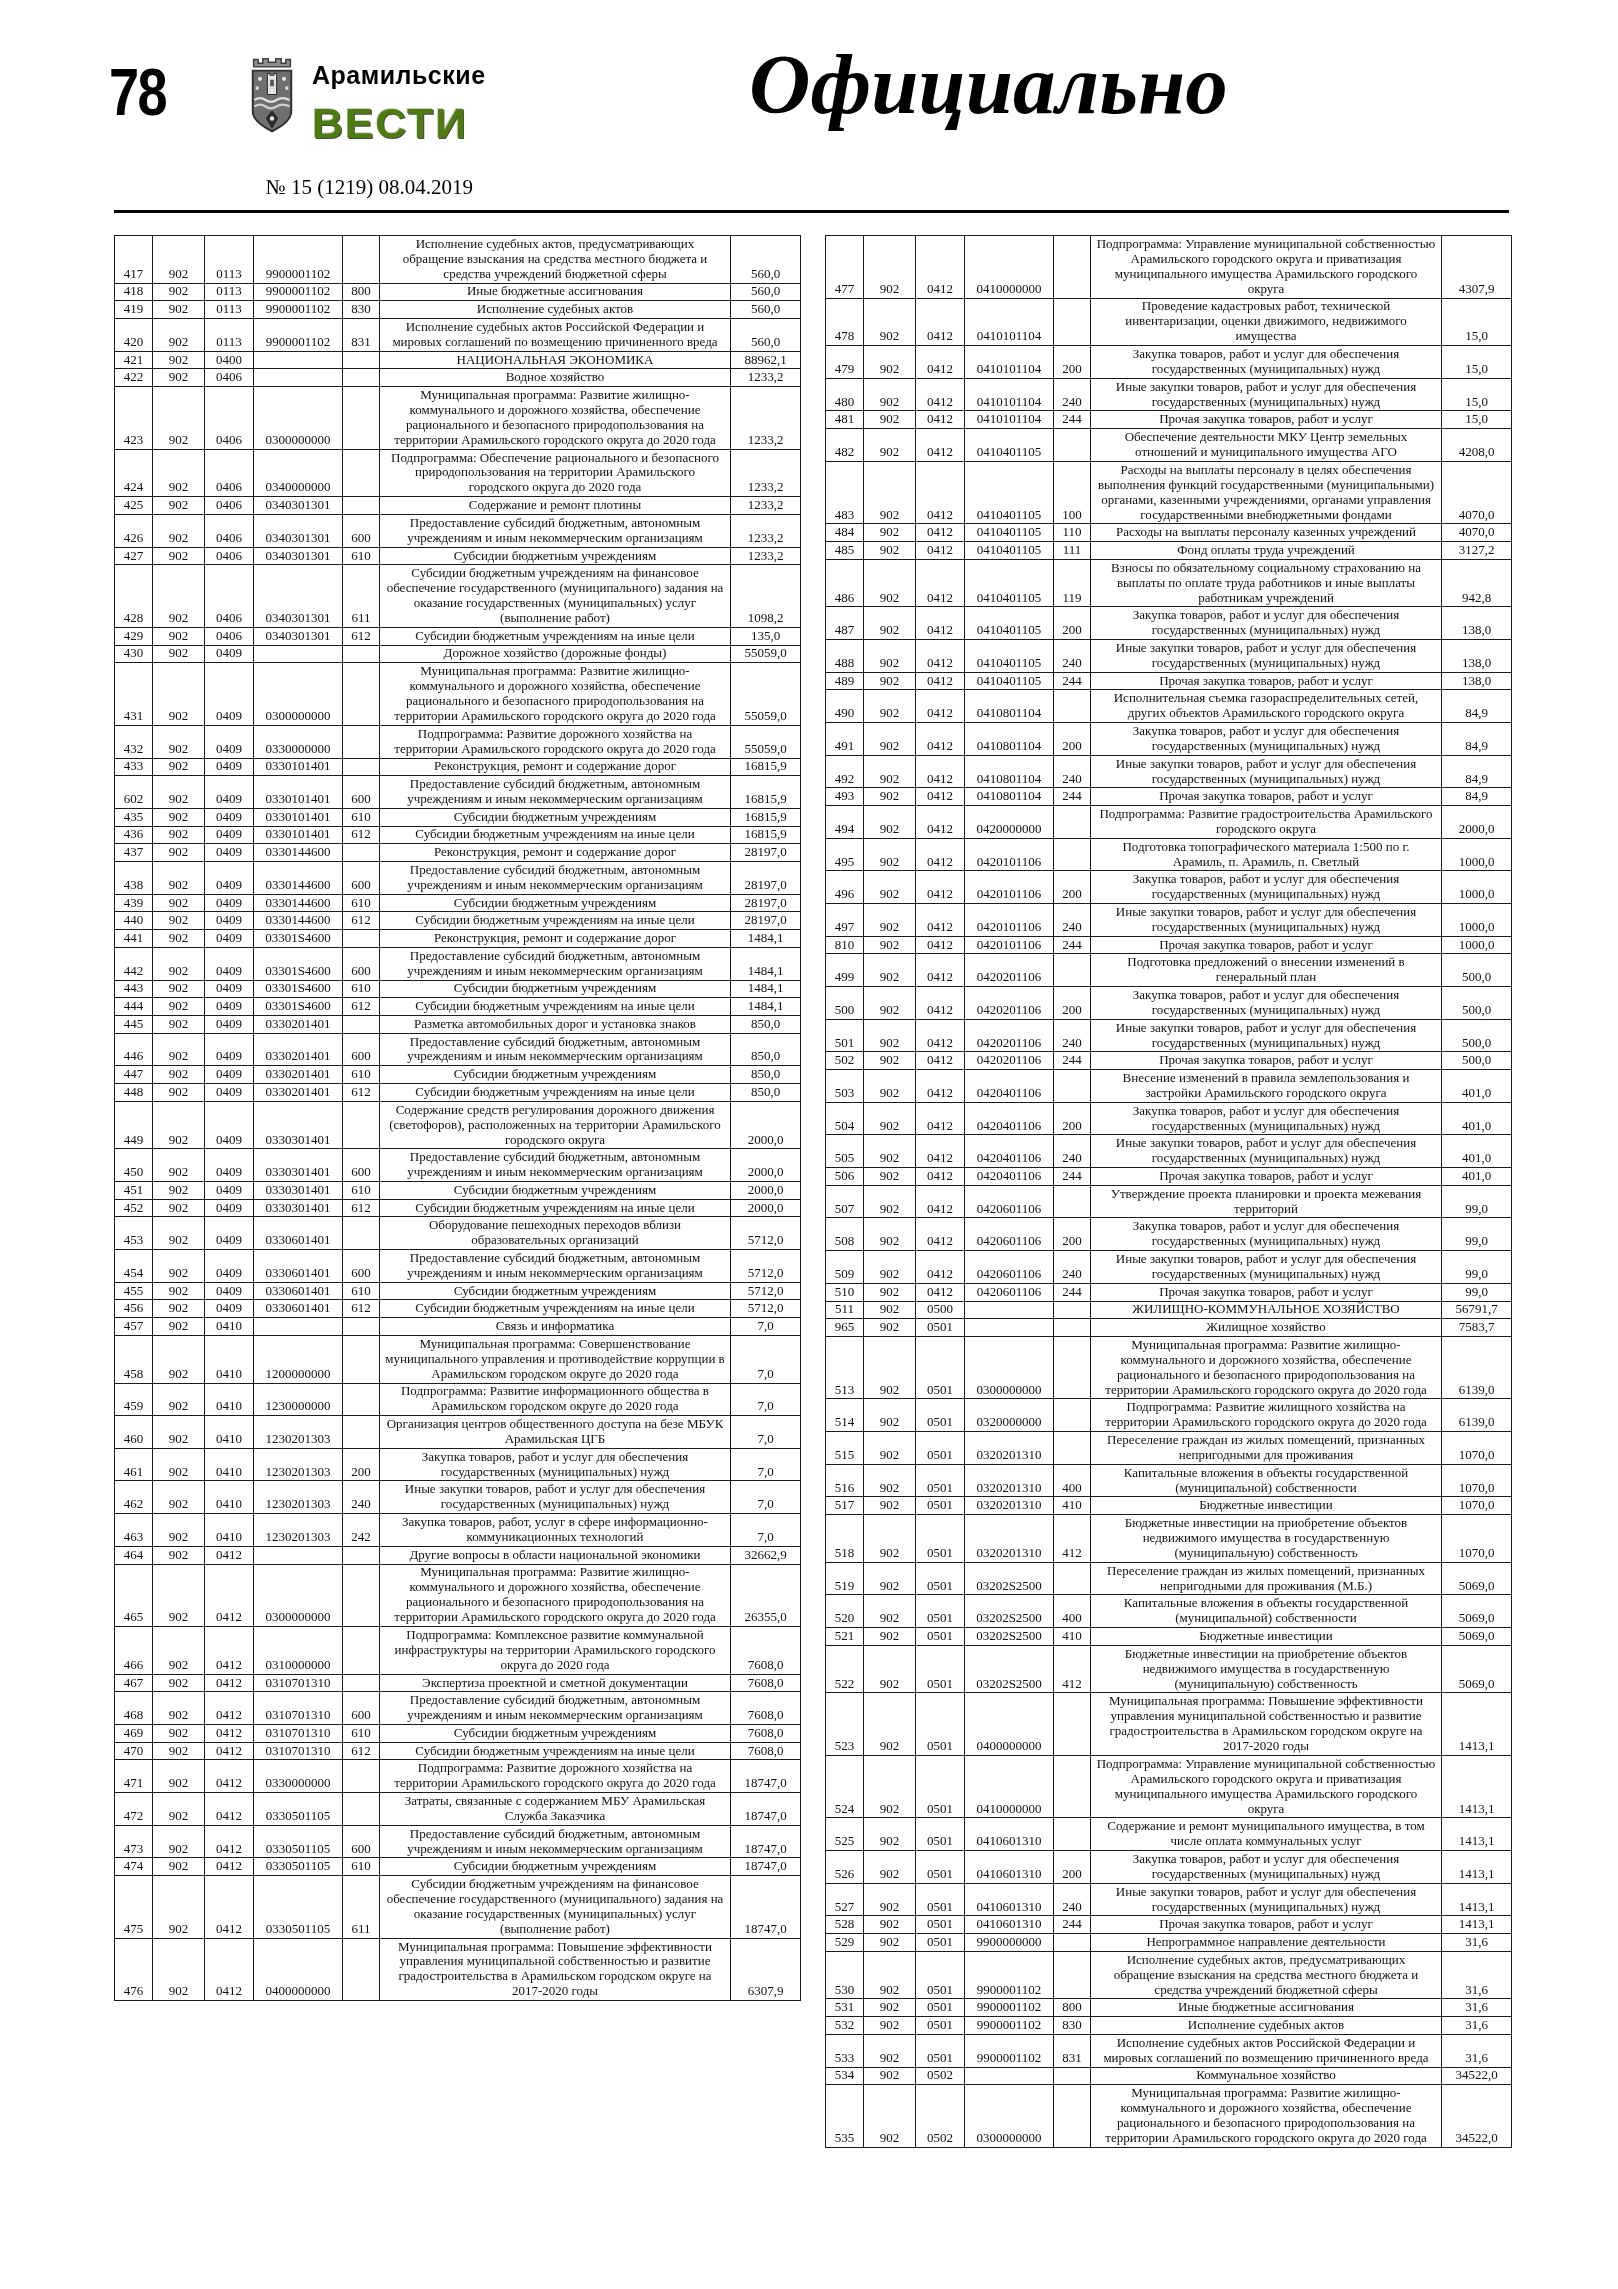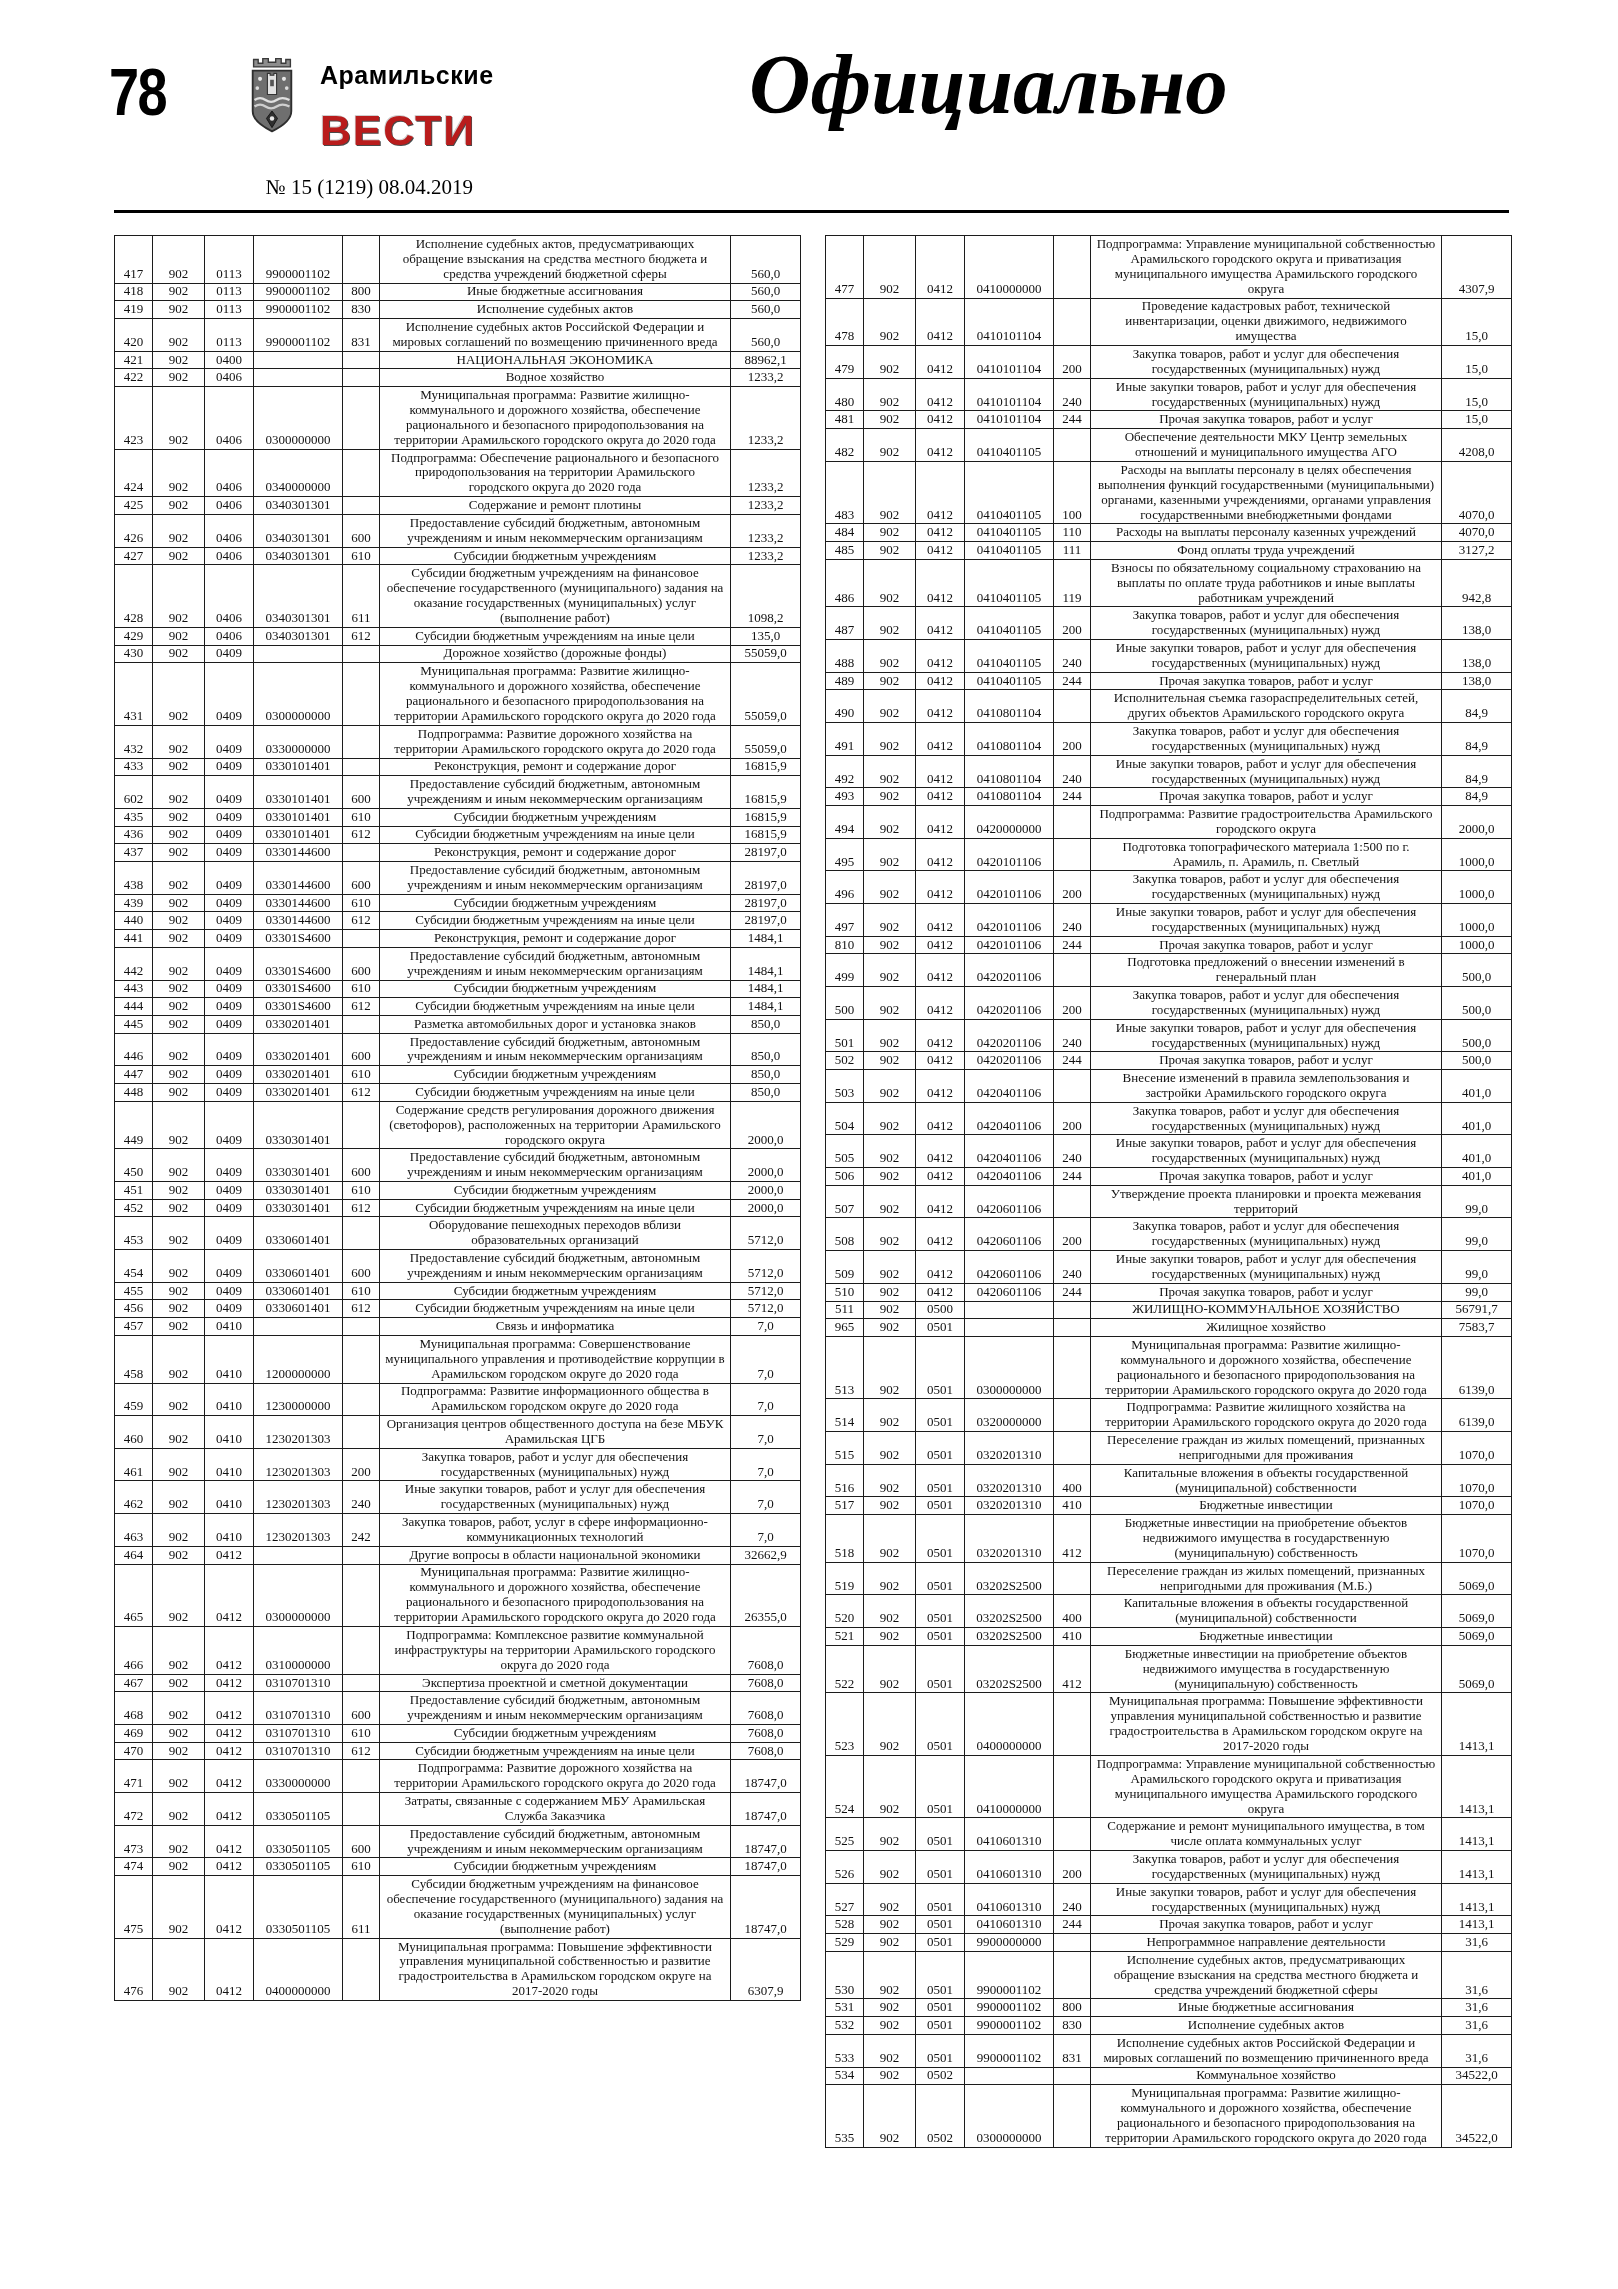--- a/index.html
+++ b/index.html
@@ -7,28 +7,28 @@
     width:1619px;height:2290px;background:#ffffff;position:relative;
     font-family:"Liberation Serif",serif;color:#111;
   }
   
   .page-num{
     position:absolute;left:109px;top:54px;
     font-family:"Liberation Sans",sans-serif;font-weight:700;font-size:66px;
     transform:scaleX(.82);transform-origin:left top;letter-spacing:-1.8px;color:#000;
   }
   .logo{position:absolute;left:249px;top:54px;width:46px;height:81px;}
-  .brand{position:absolute;left:320px;top:61px;width:175px;}
+  .brand{position:absolute;left:312px;top:61px;width:175px;}
   .brand-top{
     font-family:"Liberation Sans",sans-serif;font-weight:700;font-size:25px;color:#000;
     letter-spacing:0.5px;white-space:nowrap;
   }
   .brand-main{
-    font-family:"Liberation Sans",sans-serif;font-weight:700;font-size:43px;color:#b91c1c;
-    letter-spacing:1.8px;line-height:1;margin-top:19px;
+    font-family:"Liberation Sans",sans-serif;font-weight:700;font-size:43px;color:#4d7c0f;
+    letter-spacing:1.8px;line-height:1;margin-top:12px;
     text-shadow:0.9px 0.9px 0 #4a4a4a,-0.9px -0.9px 0 #cfcfcf;white-space:nowrap;
   }
   .issue{
     position:absolute;left:242px;top:175px;width:231px;text-align:right;
     font-size:21px;color:#000;white-space:nowrap;
   }
   .section-title{
     position:absolute;left:749px;top:35px;
     font-size:85px;font-style:italic;font-weight:700;color:#000;
     font-family:"Liberation Serif",serif;white-space:nowrap;

